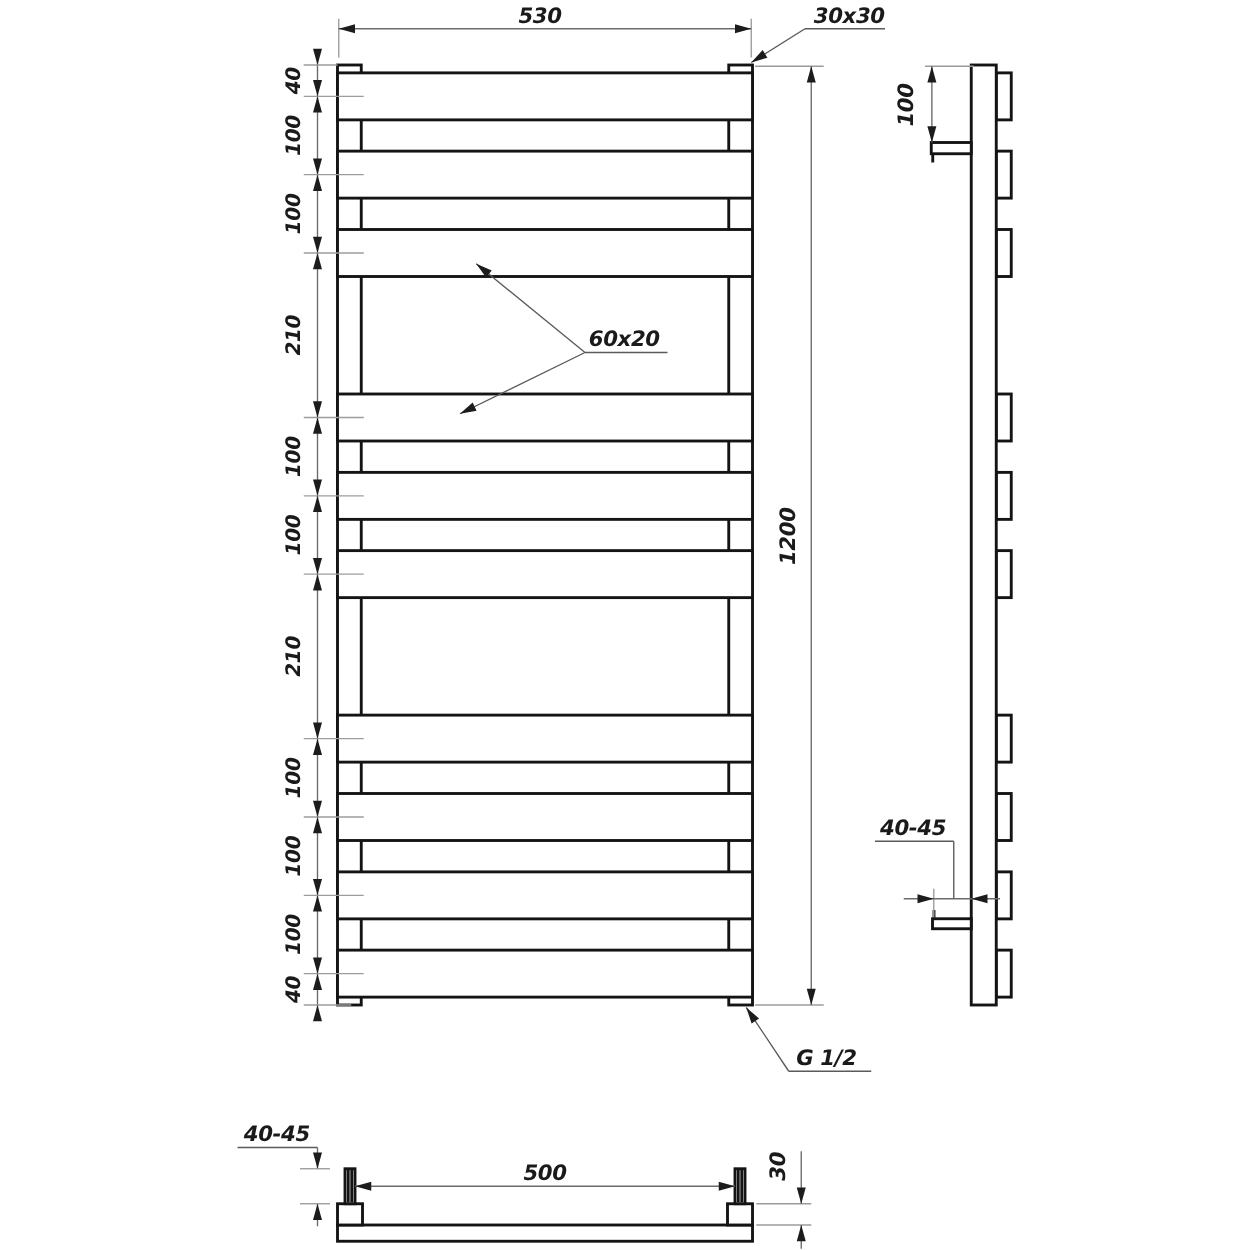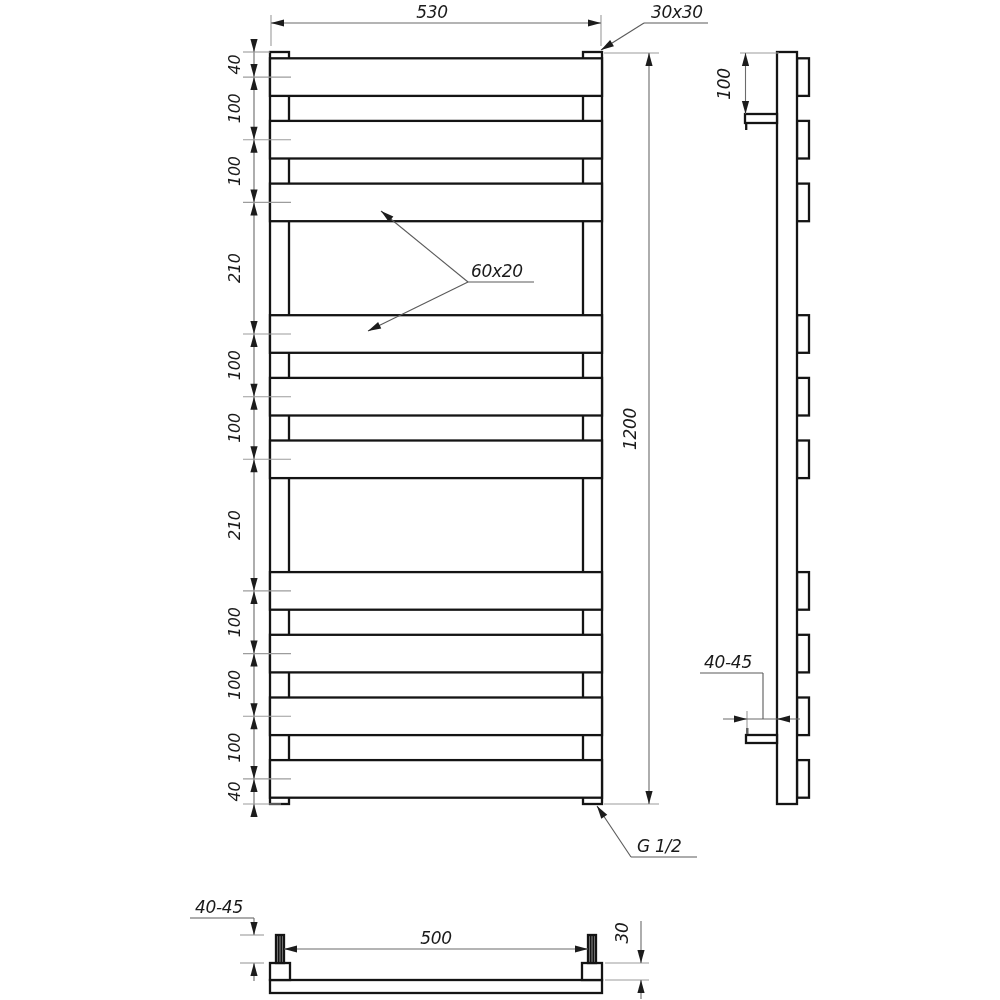--- a/index.html
+++ b/index.html
@@ -1,17 +1,17 @@
 <!DOCTYPE html>
 <html><head>
 <meta charset="utf-8">
 <title>Drawing</title>
 <style>
   html,body{margin:0;padding:0;background:#ffffff;}
-  #canvas{width:1000px;height:1000px;position:relative;background:#ffffff;}
+  #canvas{width:1000px;height:1000px;position:relative;background:#ffffff;font-weight:bold;}
   svg{display:block;}
   .obj{fill:#ffffff;stroke:#141414;stroke-width:2.3;}
   .objline{stroke:#141414;stroke-width:2.3;fill:none;}
   .dim{stroke:#6b6b6b;stroke-width:1.1;fill:none;}
   .ext{stroke:#9c9c9c;stroke-width:1.1;fill:none;}
   .leader{stroke:#5a5a5a;stroke-width:1.1;fill:none;}
   .arrow{fill:#1c1c1c;stroke:none;}
   .dim-text{font-family:"DejaVu Sans",sans-serif;font-style:italic;font-size:17px;
             fill:#1a1a1a;letter-spacing:-0.3px;}
   .dim-text.small{font-size:16px;}

